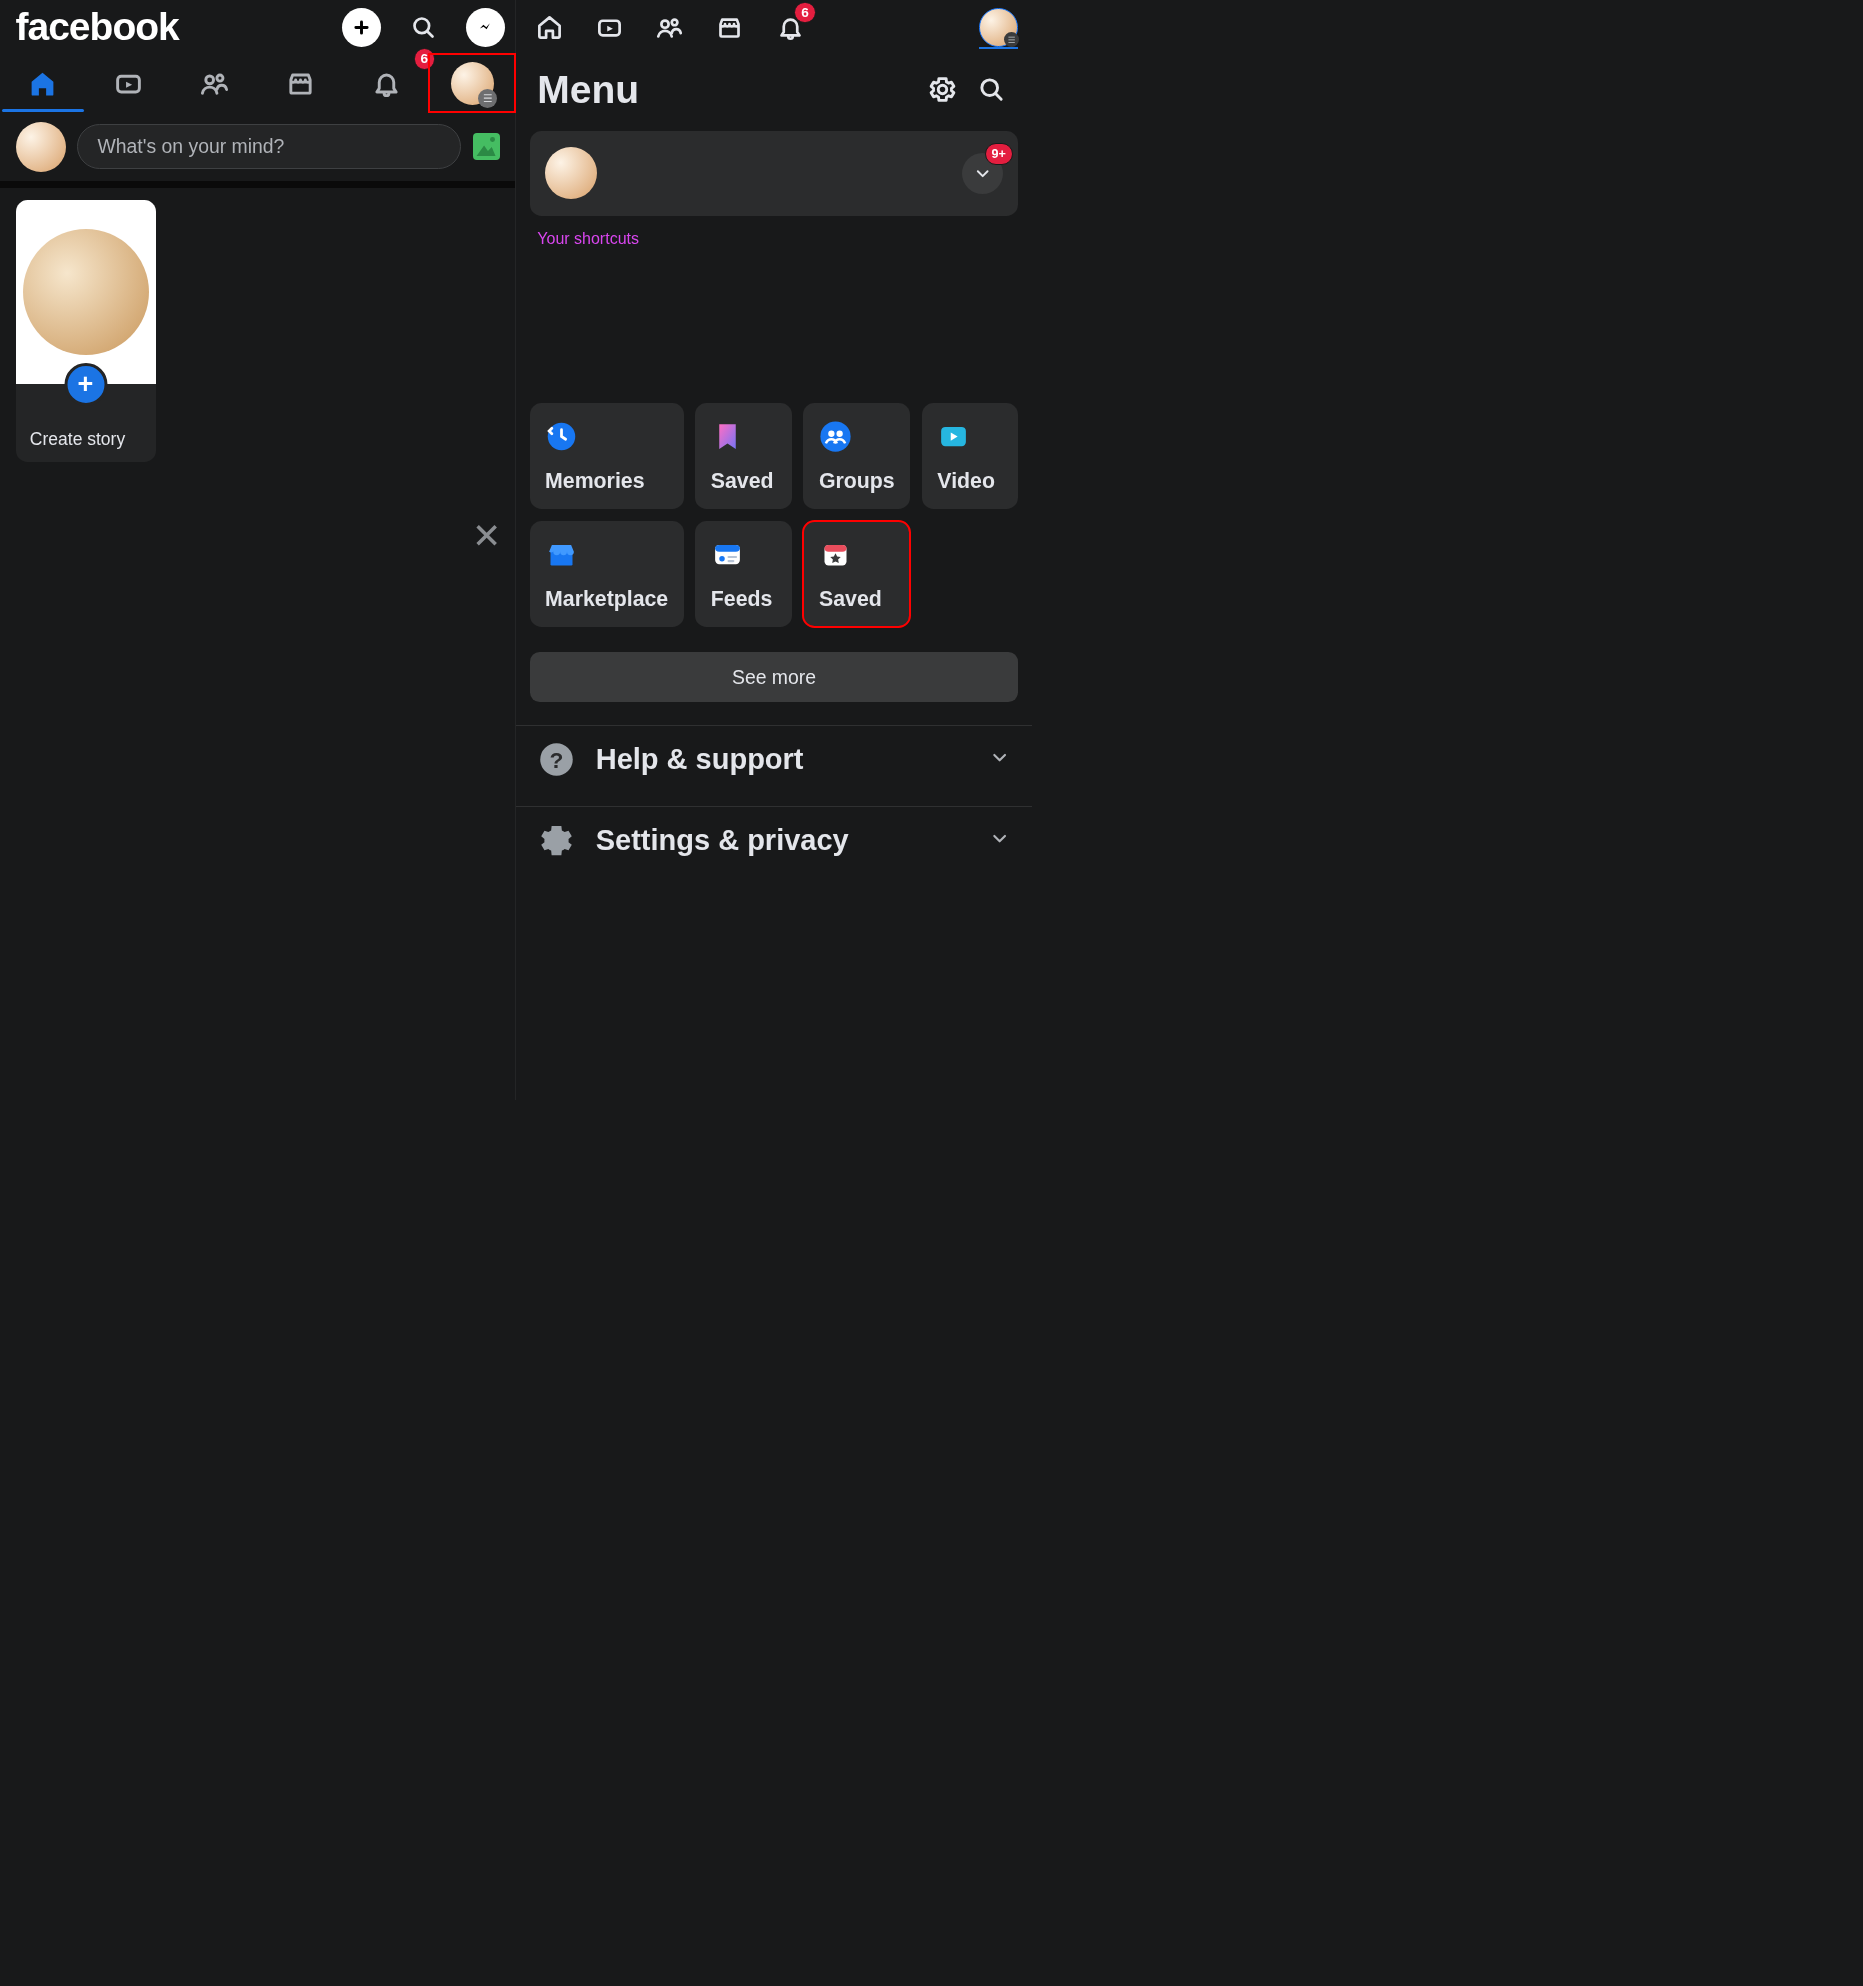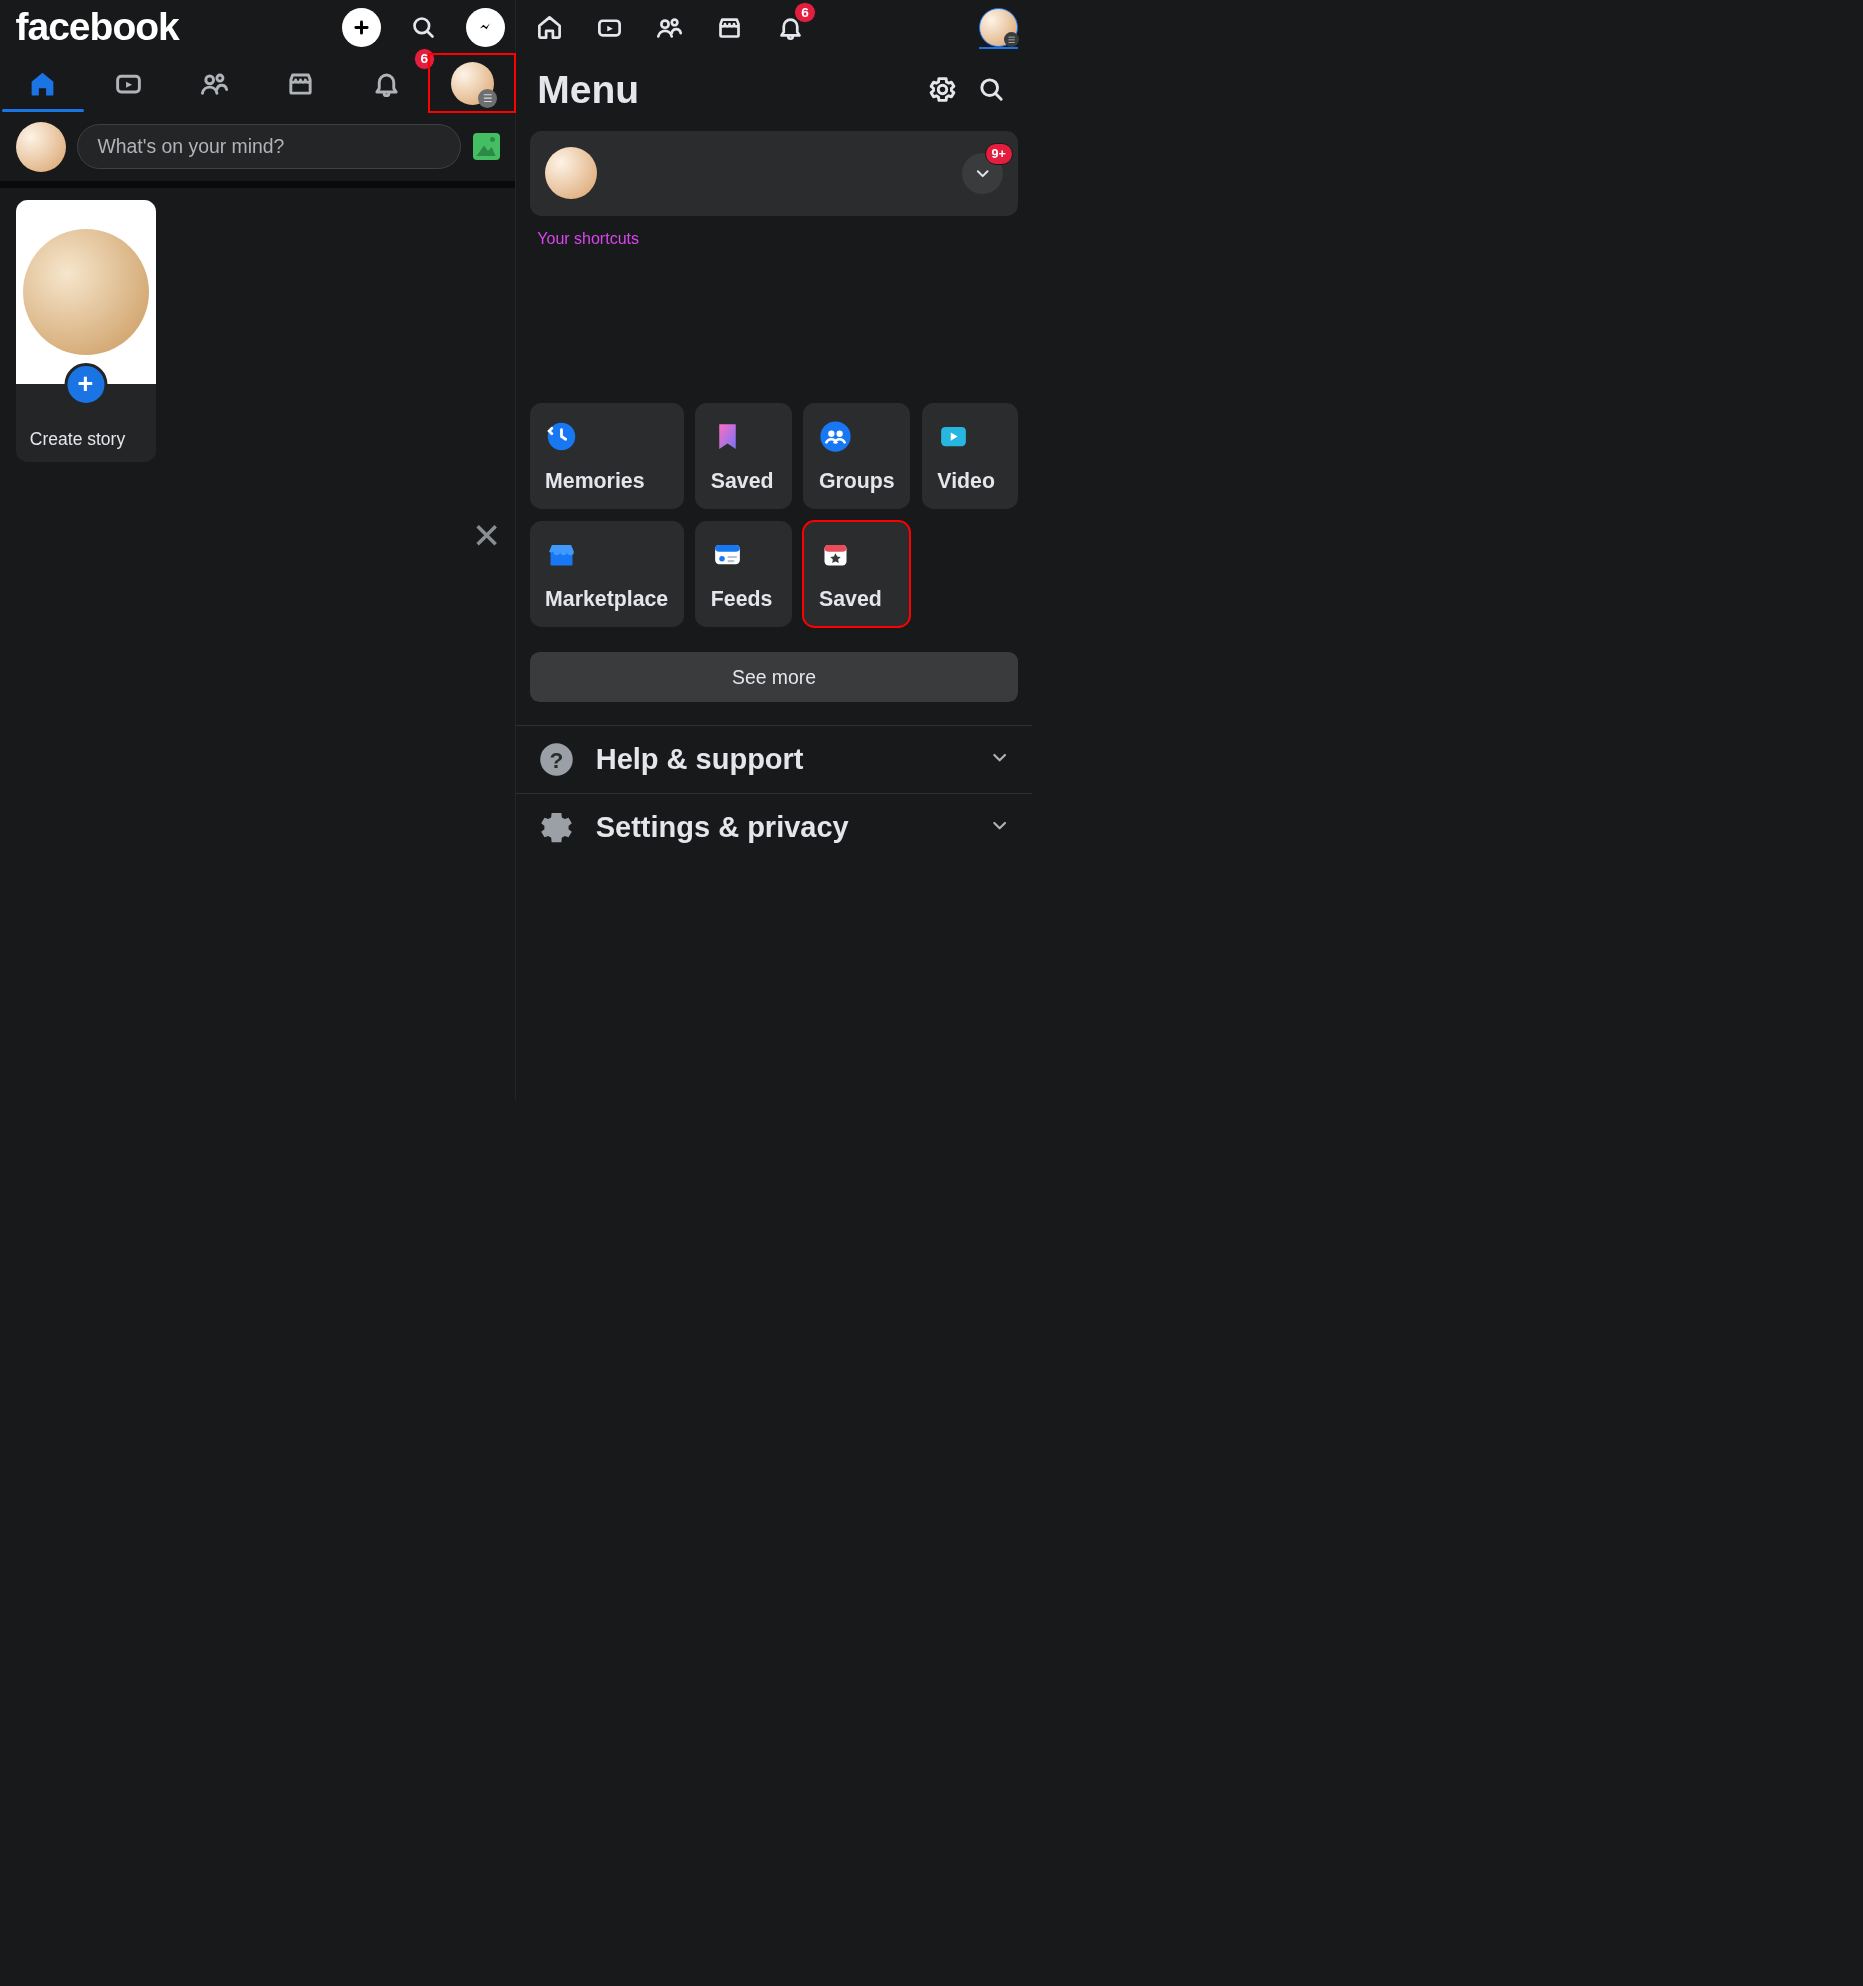--- a/index.html
+++ b/index.html
@@ -512,21 +512,21 @@
         </svg>
     </div>
     <div class="sr-label">Help &amp; support</div>
     <div class="chev-d">
       <svg viewBox="0 0 24 24" width="21.3" height="21.3" class="stroke">
           <path d="M6 9l6 6 6-6"></path>
         </svg>
     </div>
   </div>
 
-  <div class="section-row" style="margin-top:0">
+  <div class="section-row" style="margin-top:13px">
     <div class="sr-icon">
       <svg viewBox="0 0 24 24">
           <path d="M12 8.5A3.5 3.5 0 1 0 12 15.5 3.5 3.5 0 1 0 12 8.5z" fill="#9aa0a6"></path>
           <path d="M19.4 13a7.6 7.6 0 0 0 0-2l2-1.6-2-3.4-2.4.8a7.6 7.6 0 0 0-1.7-1L15 3h-6l-.3 2.8a7.6 7.6 0 0 0-1.7 1l-2.4-.8-2 3.4L4.6 11a7.6 7.6 0 0 0 0 2l-2 1.6 2 3.4 2.4-.8a7.6 7.6 0 0 0 1.7 1L9 21h6l.3-2.8a7.6 7.6 0 0 0 1.7-1l2.4.8 2-3.4z" fill="#9aa0a6"></path>
         </svg>
     </div>
     <div class="sr-label">Settings &amp; privacy</div>
     <div class="chev-d">
       <svg viewBox="0 0 24 24" width="21.3" height="21.3" class="stroke">
           <path d="M6 9l6 6 6-6"></path>

